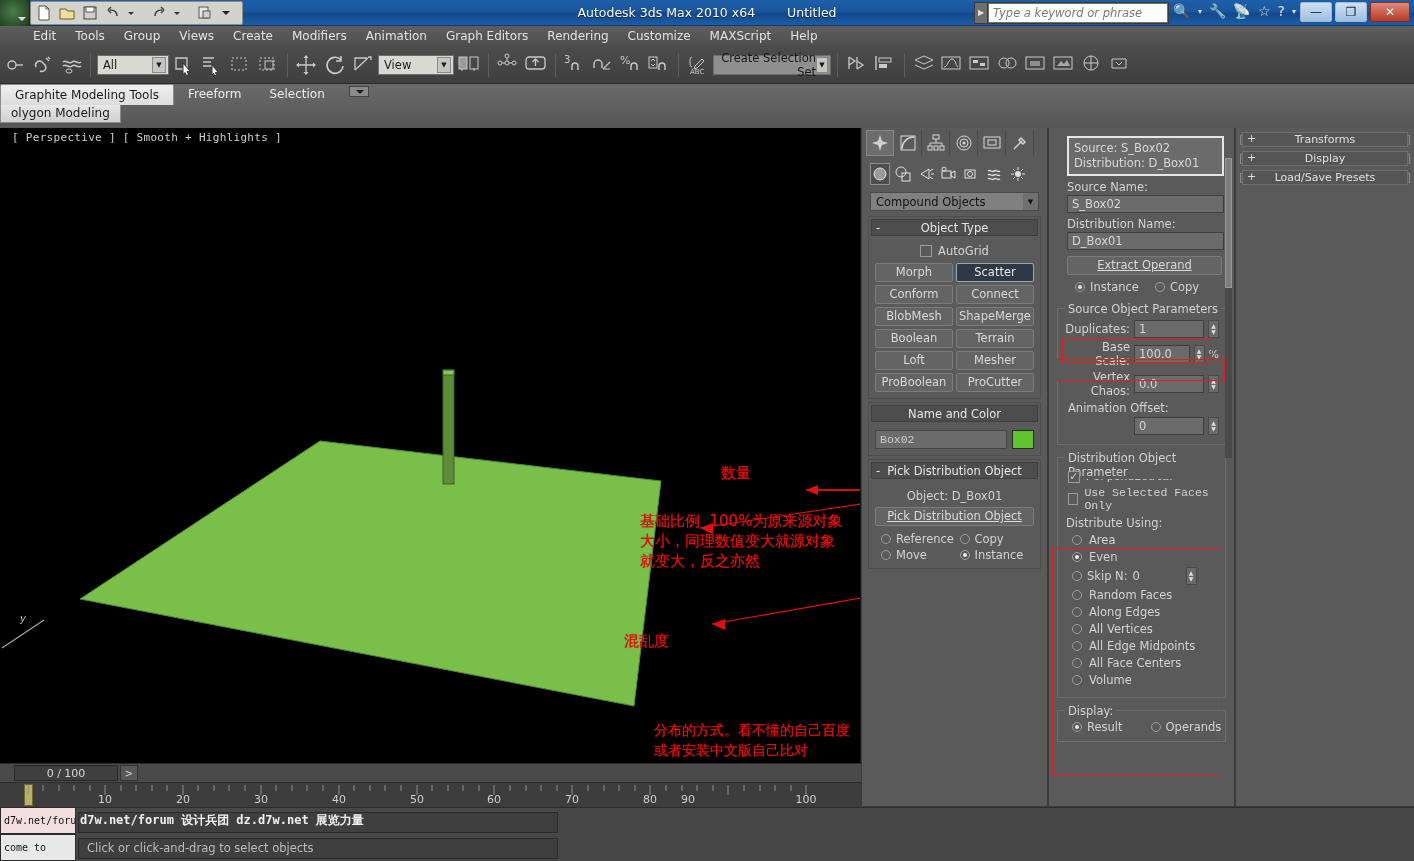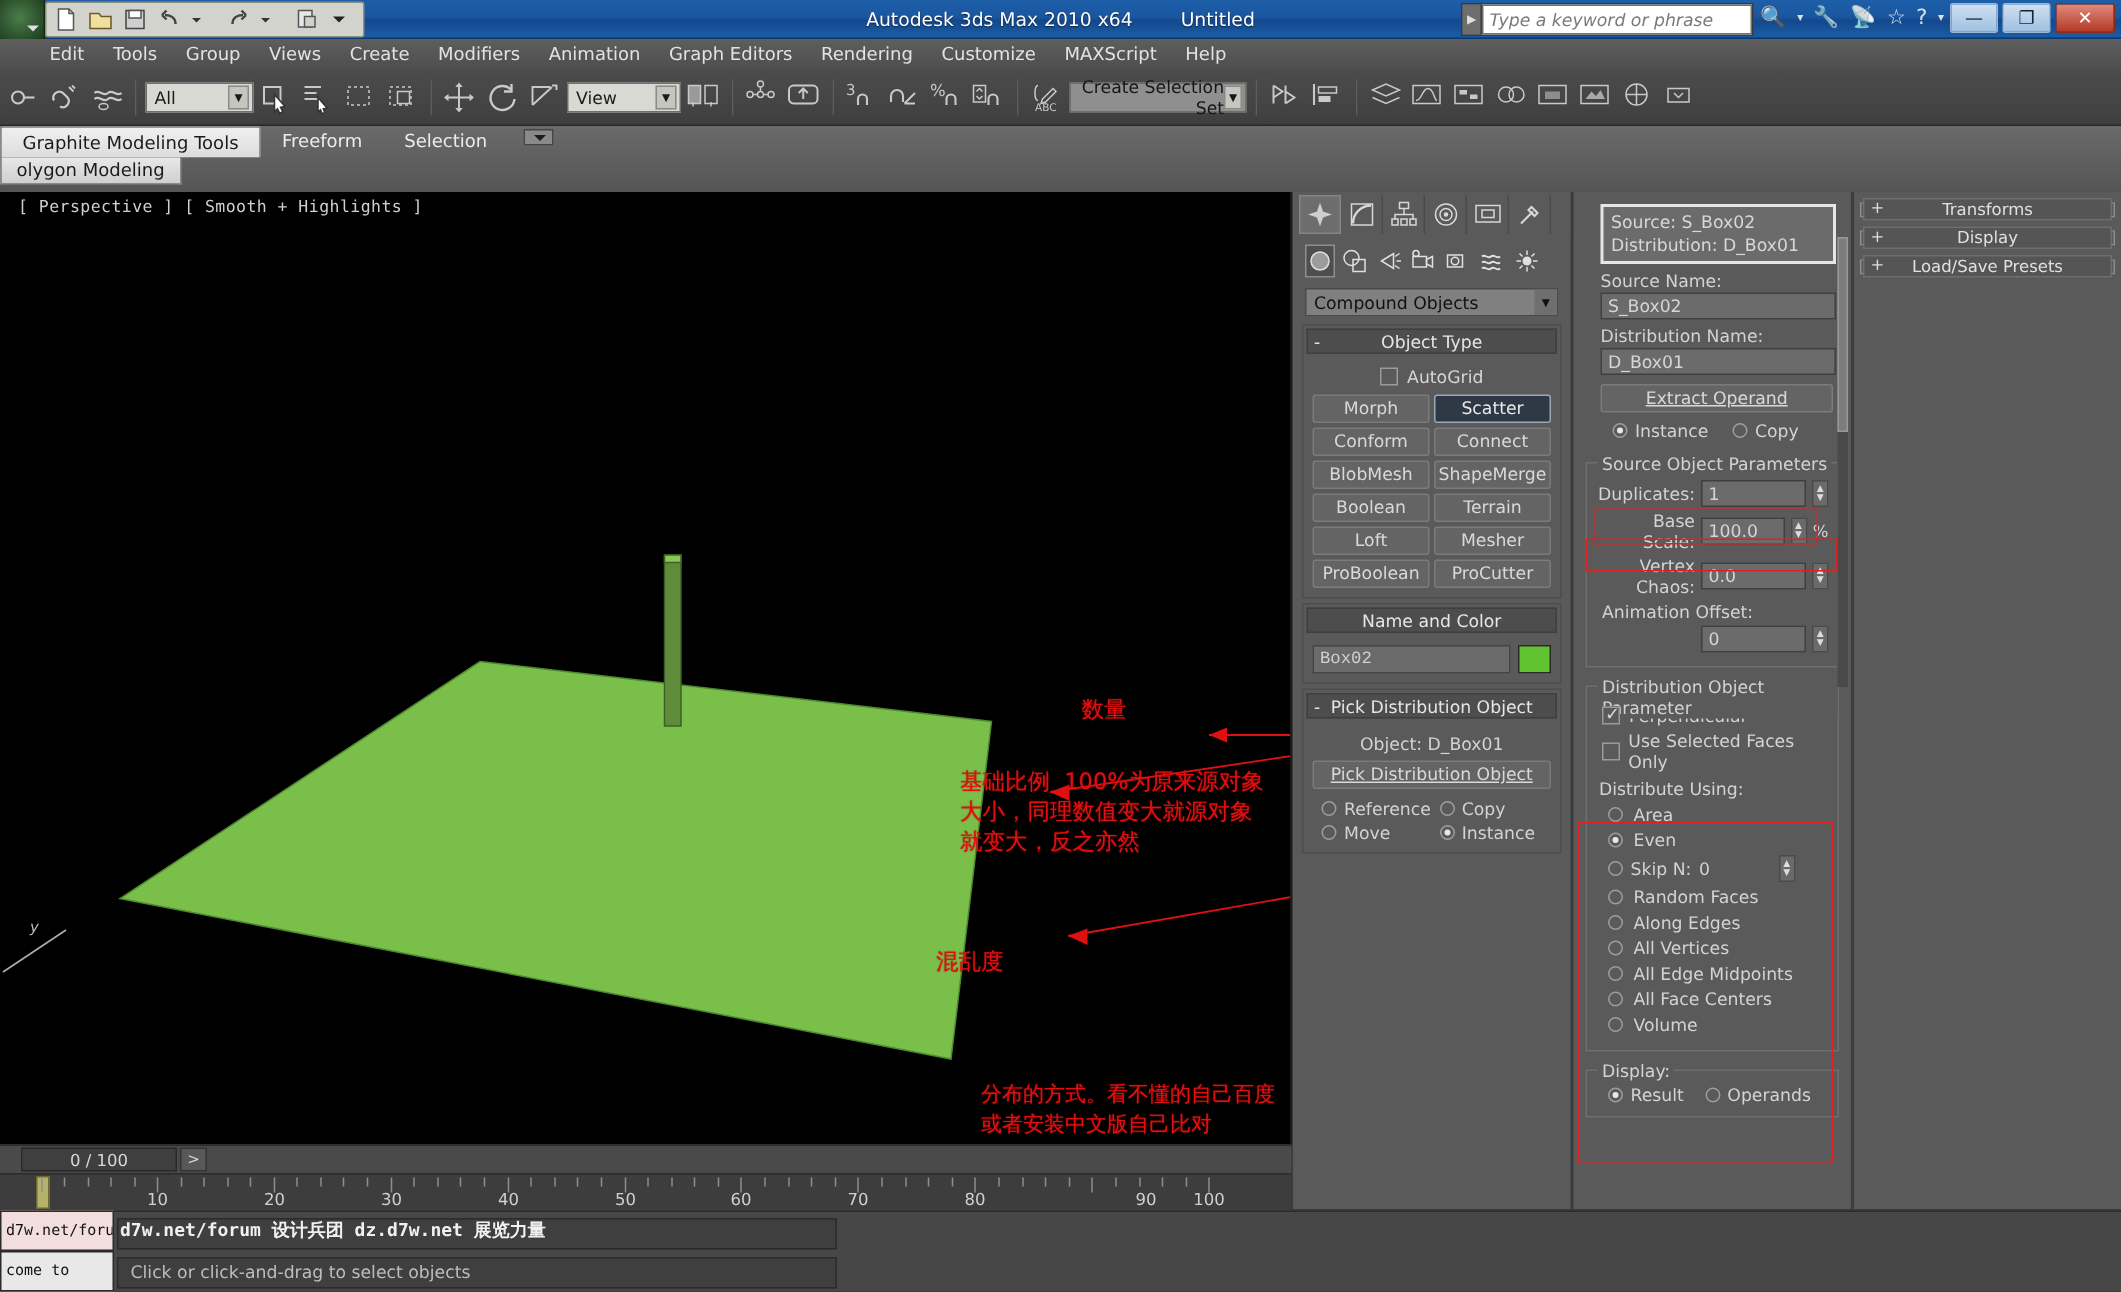--- a/index.html
+++ b/index.html
@@ -164,21 +164,21 @@
     padding:0 3px; color:#d3d3d3; font-size:11.5px; }
   .prow { display:flex; align-items:center; gap:4px; margin:2px 0; }
   .prow .pl { color:#d3d3d3; font-size:11.5px; text-align:right; }
   .prow .pv { height:18px; background:#6b6b6b; border:1px solid #3f3f3f;
     color:#d6d6d6; font-size:11.5px; line-height:16px; padding-left:4px; flex:1; }
   .spin { width:11px; height:18px; background:#6a6a6a; border:1px solid #4a4a4a;
     display:flex; flex-direction:column; align-items:center; justify-content:center;
     flex:none; font-size:6px; color:#ddd; line-height:6px; }
   .redbox { position:absolute; border:1.5px solid #e02020; pointer-events:none; }
   .chk2 { display:flex; align-items:center; gap:6px; font-size:11.5px;
-    color:#d3d3d3; margin:3px 0 3px 4px; }
+    color:#d3d3d3; margin:3px 0 3px 4px;font-family:Liberation Mono, monospace; }
   .vradio { display:flex; align-items:center; gap:7px; font-size:11.5px;
     color:#d3d3d3; margin:3px 0 3px 8px; }
   .scrollbar { position:absolute; right:2px; top:30px; width:7px; height:300px;
     background:#4a4a4a; }
   .scrollbar .thumb { position:absolute; left:0; top:0; width:7px; height:130px;
     background:#7d7d7d; border:1px solid #999; }
 
   
   .frpanel { position:absolute; left:1236px; top:128px; width:178px; height:678px;
     background:#5a5a5a; }
@@ -821,21 +821,21 @@
           <span>All Face Centers</span>
         </div>
       <div class="vradio">
           <span class="rdot"></span>
           <span>Volume</span>
         </div>
     </div>
 
     <div class="rgroup" style="margin-top:12px;">
       <span class="gl">Display:</span>
-      <div style="display:flex; gap:14px; margin-left:8px;">
+      <div style="display:flex; gap:28px; margin-left:8px;">
         <div class="radio">
             <span class="rdot on"></span>
             <span>Result</span>
           </div>
         <div class="radio">
             <span class="rdot"></span>
             <span>Operands</span>
           </div>
       </div>
     </div>
@@ -933,21 +933,21 @@
       </g>
     </svg>
     <div class="num" style="left:105px">10</div>
     <div class="num" style="left:183px">20</div>
     <div class="num" style="left:261px">30</div>
     <div class="num" style="left:339px">40</div>
     <div class="num" style="left:417px">50</div>
     <div class="num" style="left:494px">60</div>
     <div class="num" style="left:572px">70</div>
     <div class="num" style="left:650px">80</div>
-    <div class="num" style="left:764px">90</div>
+    <div class="num" style="left:688px">90</div>
     <div class="num" style="left:806px">100</div>
   </div>
 
   <div class="statusbar">
     <div class="sb-promptwrap"></div>
     <div class="sb-prompt2">Click or click-and-drag to select objects</div>
 
   </div>
 
   <div class="mini-listener">

